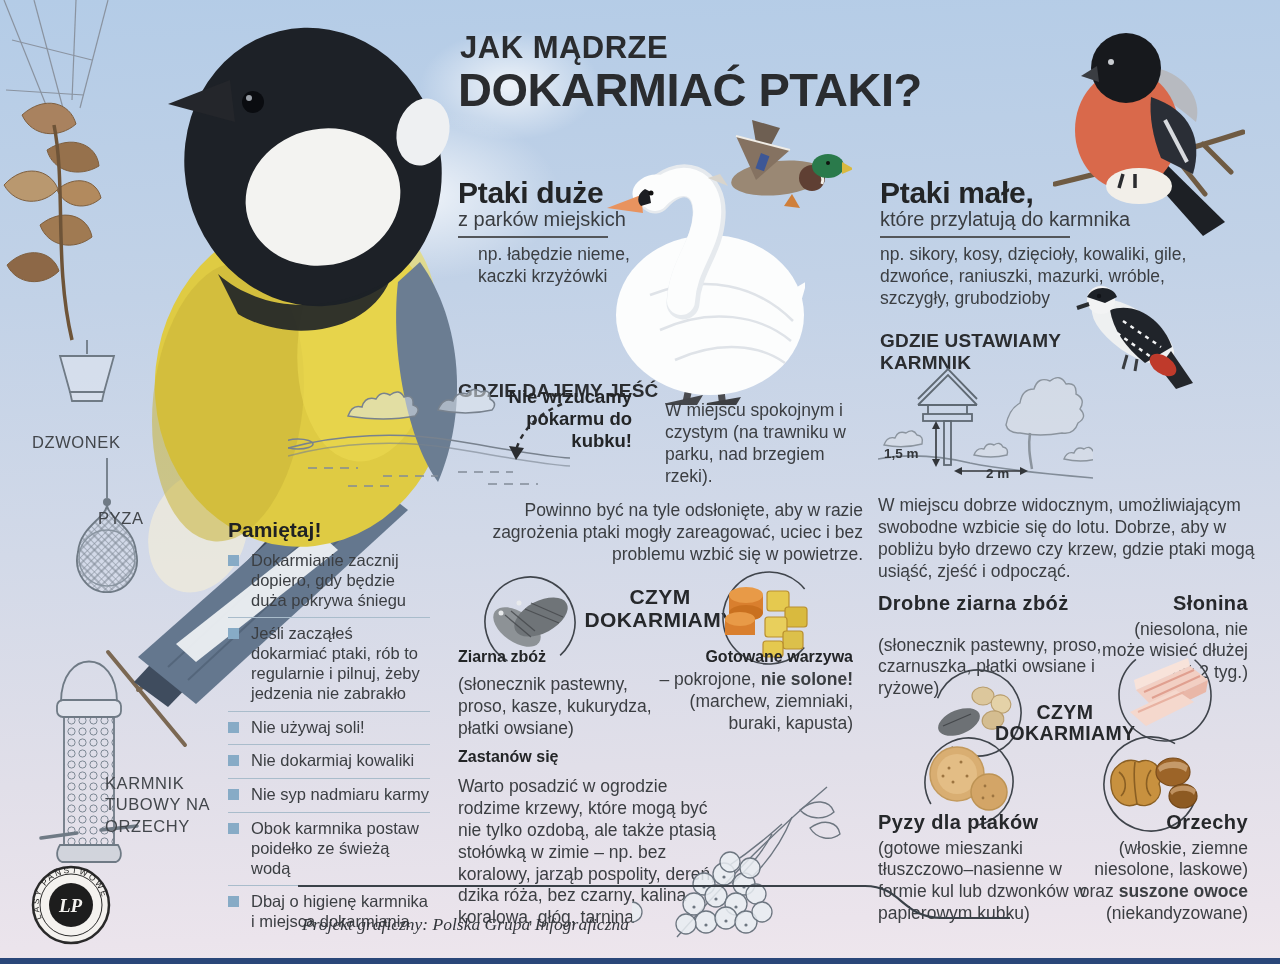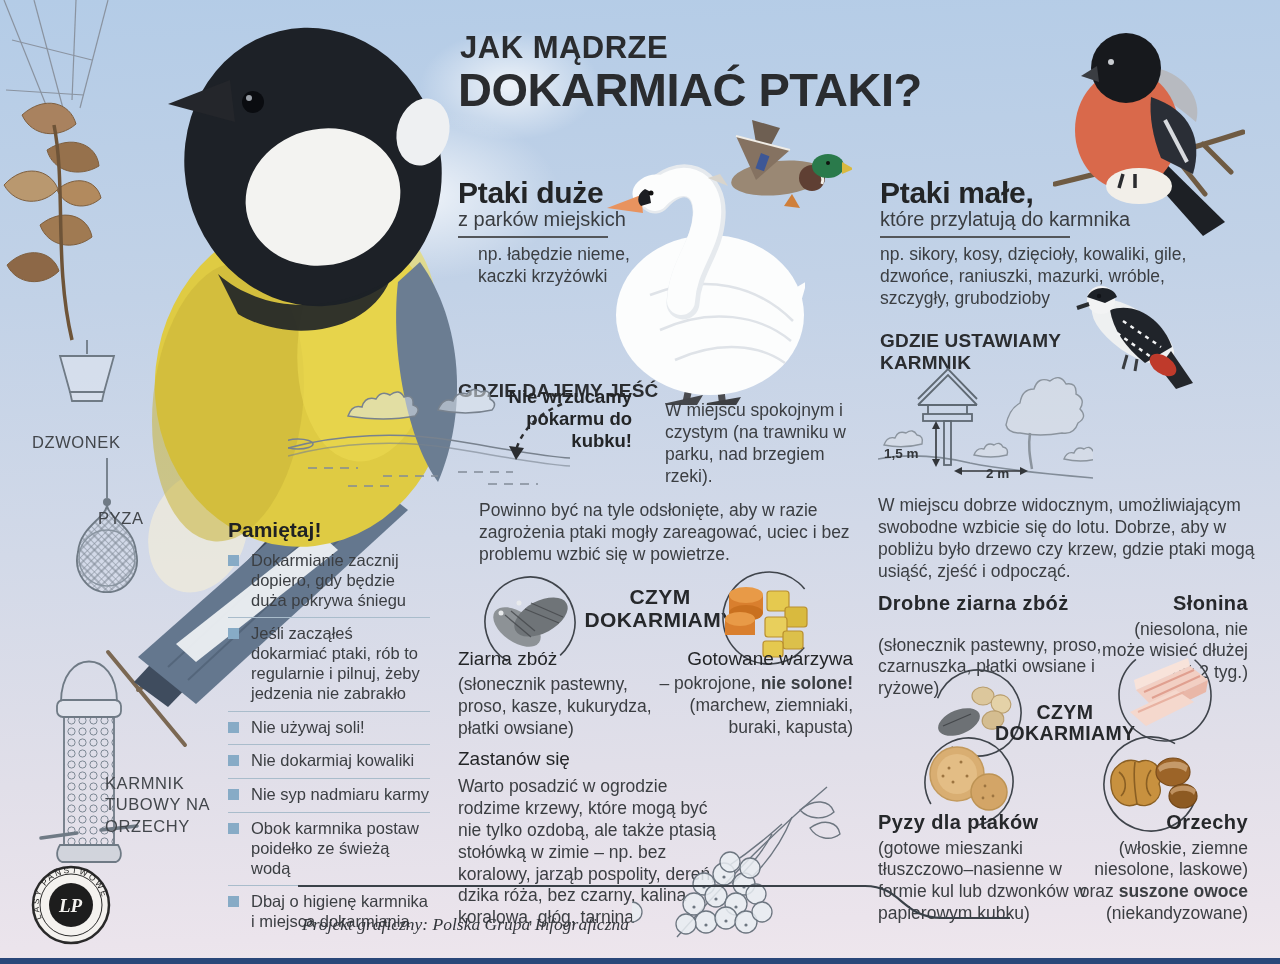--- a/index.html
+++ b/index.html
@@ -9,21 +9,21 @@
   .canvas::after{content:"";position:absolute;left:0;bottom:0;width:100%;height:6px;background:#2a4779;}
   .abs{position:absolute;}
   .cloud{background:radial-gradient(closest-side,rgba(255,255,255,.75),rgba(255,255,255,0));}
   .h-kicker{font-size:31px;font-weight:800;color:#2a2c2f;letter-spacing:.5px;}
   .h-main{font-size:47px;font-weight:800;color:#2a2c2f;letter-spacing:-.5px;}
   .h-big{font-size:30px;font-weight:800;color:#232527;letter-spacing:-.3px;}
   .h-sub{font-size:20px;color:#3a3d41;}
   .rule{height:2px;background:#53565a;}
   .txt{font-size:17.5px;line-height:1.25;color:#3b3e42;}
   .h-sec{font-size:19px;font-weight:800;color:#2b2d30;letter-spacing:.2px;line-height:1.15;}
-  .h-item{font-size:19px;font-weight:400;color:#232527;}
+  .h-item{font-size:16px;font-weight:700;color:#232527;}
   .warn{font-size:18.5px;font-weight:800;color:#232527;text-align:right;line-height:1.18;}
   .right{text-align:right;}
   .center{text-align:center;}
   .dim{font-size:13.5px;font-weight:700;color:#33363a;}
   .list{width:202px;font-size:16.5px;line-height:1.2;color:#3b3e42;}
   .list-item{position:relative;padding:6px 0 7px 23px;border-bottom:1.5px solid #a9bccb;}
   .list-item:first-child{padding-top:0;}
   .list-item:last-child{border-bottom:none;}
   .list-item::before{content:"";position:absolute;left:0;top:10px;width:11px;height:11px;background:#87abc6;}
   .list-item:first-child::before{top:4px;}
@@ -166,21 +166,21 @@
     </g>
   </svg>
 
   <div class="abs warn" style="left:498px;top:386px;width:134px;">Nie wrzucamy pokarmu do kubku!</div>
   <svg class="abs" style="left:500px;top:398px;" width="70" height="70" viewBox="0 0 70 70">
     <path d="M62,6 C38,16 22,32 16,52" fill="none" stroke="#2b2d30" stroke-width="2.5" stroke-dasharray="5 5"></path>
     <polygon points="16,62 9,48 24,50" fill="#2b2d30"></polygon>
   </svg>
 
   <div class="abs txt" style="left:665px;top:400px;width:190px;">W miejscu spokojnym i czystym (na trawniku w parku, nad brzegiem rzeki).</div>
-  <div class="abs txt" style="left:479px;top:500px;width:405px;">Powinno być na tyle odsłonięte, aby w razie zagrożenia ptaki mogły zareagować, uciec i bez problemu wzbić się w powietrze.</div>
+  <div class="abs txt" style="left:458px;top:500px;width:405px;text-align:right;">Powinno być na tyle odsłonięte, aby w razie zagrożenia ptaki mogły zareagować, uciec i bez problemu wzbić się w powietrze.</div>
 
   <div class="abs h-sec" style="left:880px;top:330px;width:200px;">GDZIE USTAWIAMY KARMNIK</div>
 
   <svg class="abs" style="left:1075px;top:277px;" width="118" height="118" viewBox="0 0 118 118">
     <ellipse cx="58" cy="55" rx="48" ry="21" fill="#eef0f1" transform="rotate(35 58 55)"></ellipse>
     <path d="M35,33 C62,24 88,44 97,70 L70,86 C50,70 38,52 35,33 Z" fill="#20242a"></path>
     <g stroke="#f2f3f4" stroke-width="2.5" stroke-dasharray="4 5">
       <path d="M48,44 L86,70"></path>
         <path d="M42,56 L76,80"></path>
     </g>

